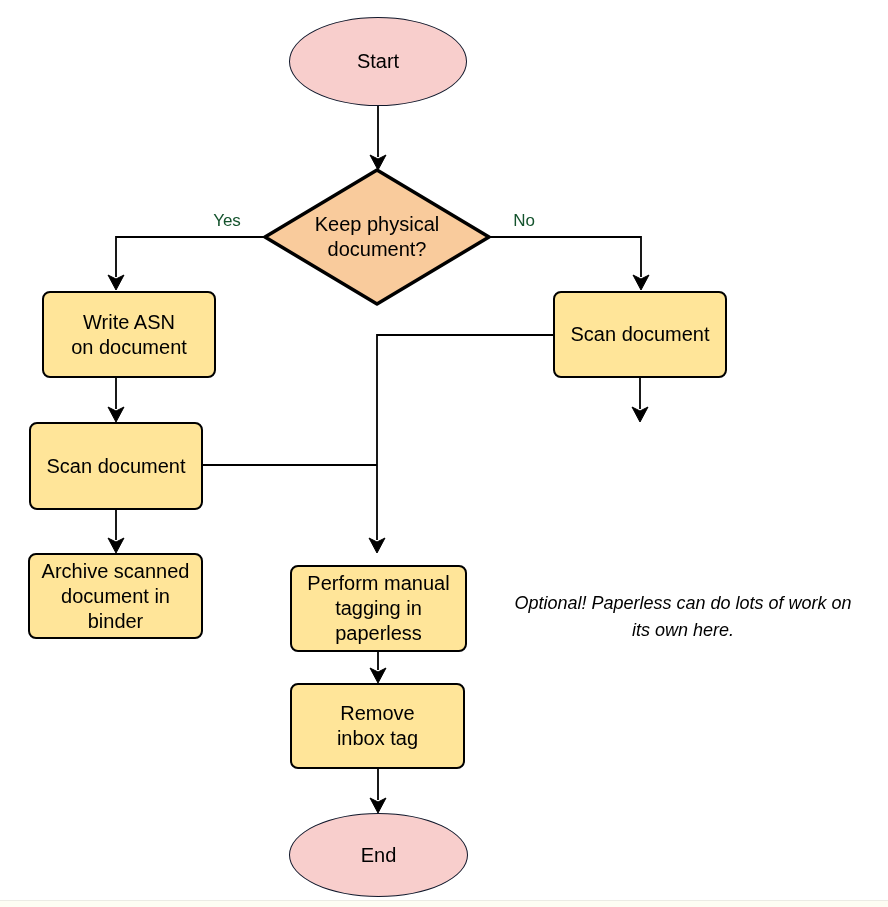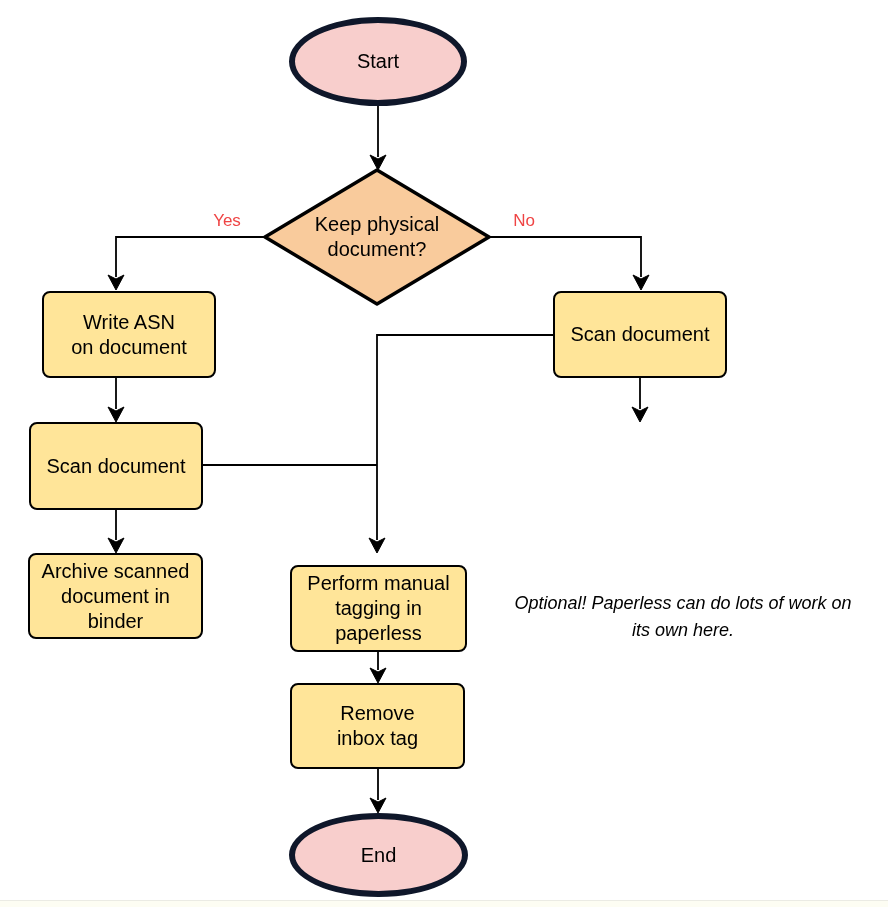--- a/index.html
+++ b/index.html
@@ -13,26 +13,26 @@
   .wires { position:absolute; left:0; top:0; }
   .wire { fill:none; stroke:#000000; stroke-width:1.8; }
   .arrowhead { fill:#000000; stroke:#000000; stroke-width:1; stroke-linejoin:round; }
   .diamond-shape { fill:#f9cb9c; stroke:#000000; stroke-width:3.5; stroke-linejoin:round; }
   .node {
     position:absolute; box-sizing:border-box;
     display:flex; align-items:center; justify-content:center;
     text-align:center; white-space:pre-line;
     font-size:20px; line-height:25px; color:#000000;
   }
-  .terminal { background:#f8cecc; border:6px solid #0f172a; border-radius:50%; }
+  .terminal { background:#f8cecc; border:1px solid #0f172a; border-radius:50%; }
   .process  { background:#ffe599; border:2.5px solid #000000; border-radius:8px; }
   .diamond-label { background:transparent; border:none; }
   .edge-label {
     position:absolute; text-align:center;
-    font-size:17px; line-height:20px; color:#ef4444;
+    font-size:17px; line-height:20px; color:#14532d;
   }
   .note {
     position:absolute; font-style:italic;
     font-size:18px; line-height:27px; color:#000000;
     white-space:pre-line; text-align:center;
   }
   .page-bottom-edge {
     position:absolute; left:0; top:900px; width:888px; height:7px;
     background:#fdfdf3; border-top:1px solid #ebebe4; box-sizing:border-box;
   }

